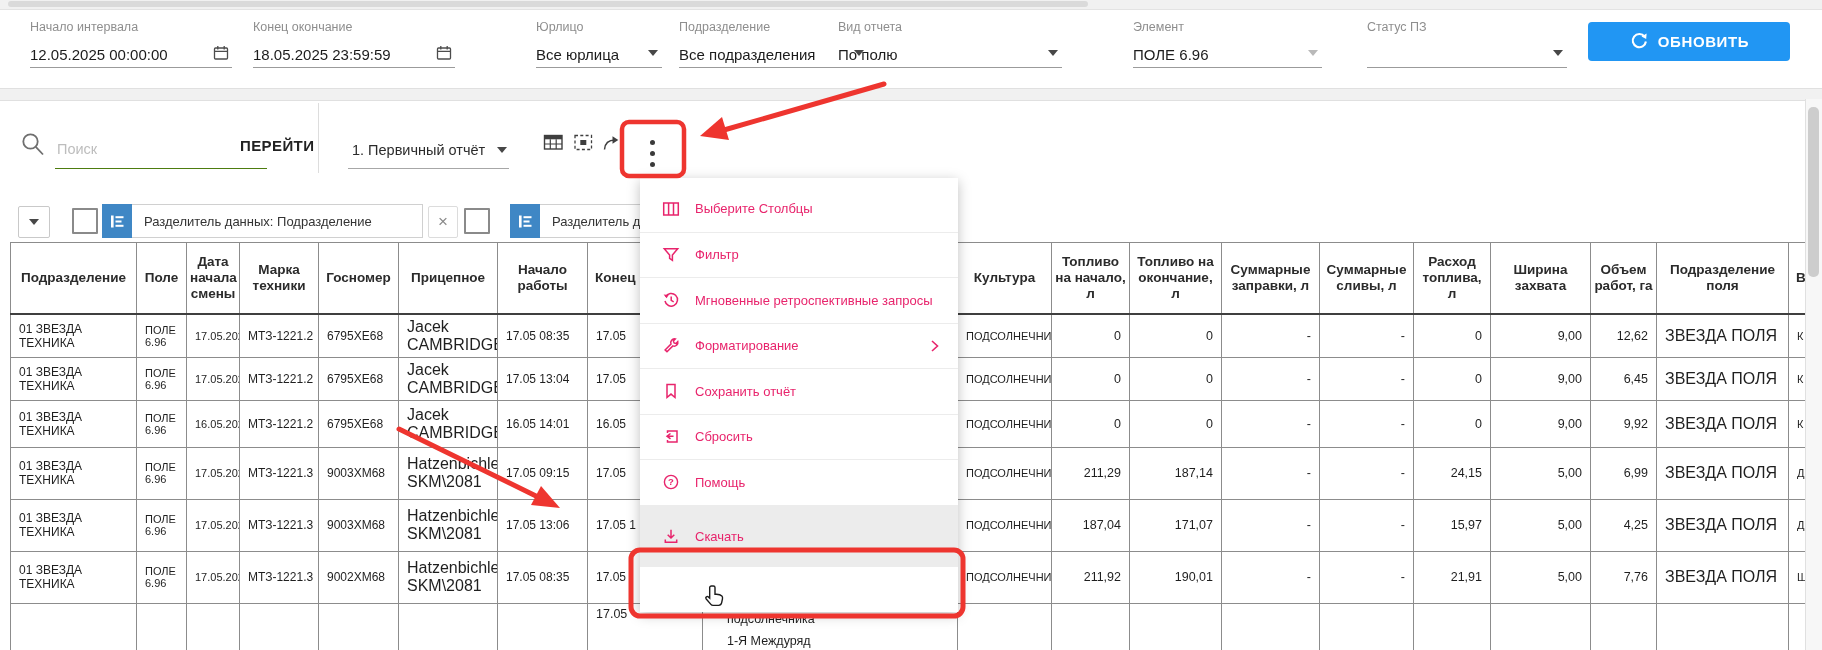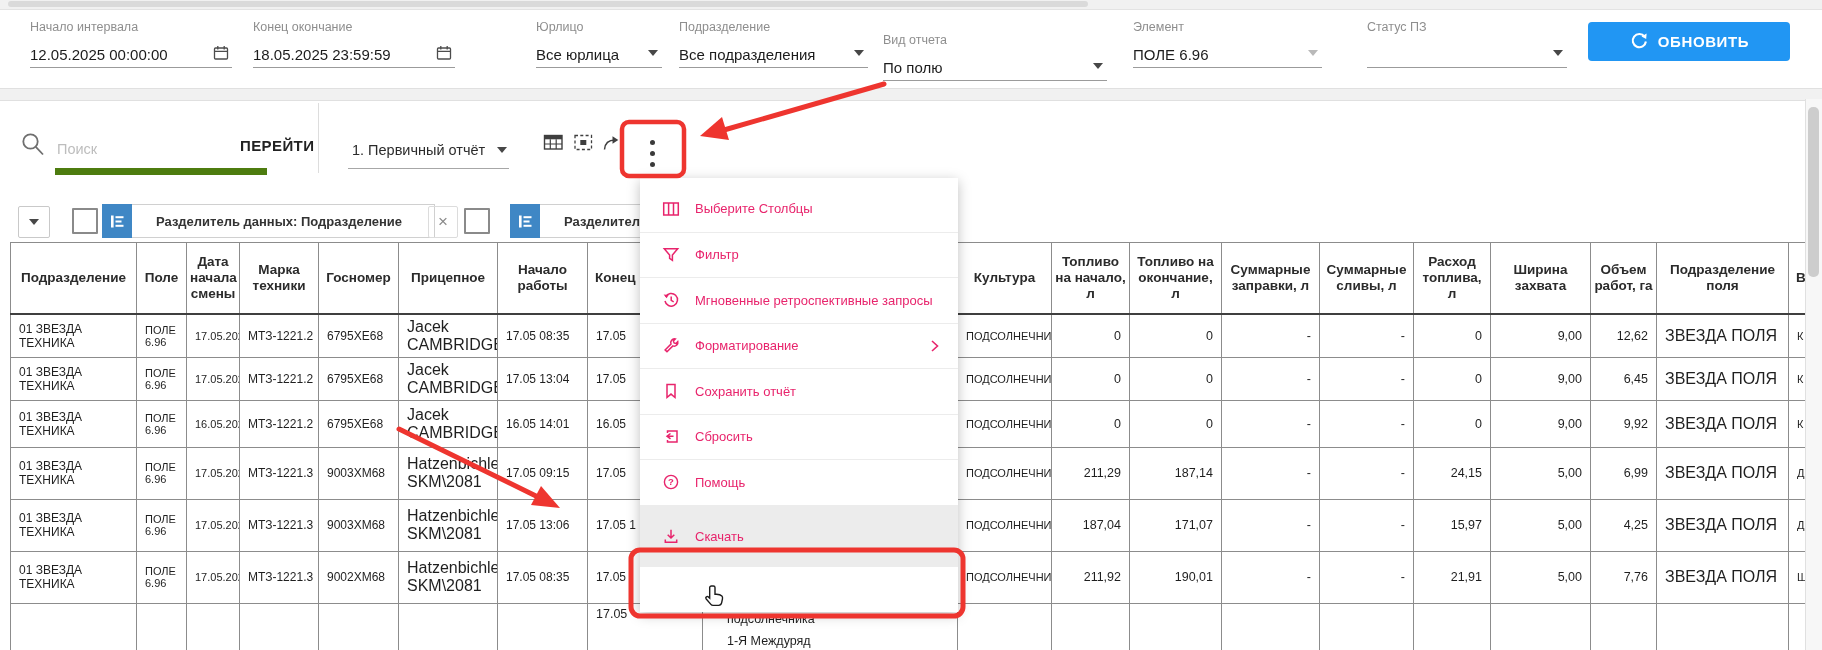--- a/index.html
+++ b/index.html
@@ -20,39 +20,39 @@
   .caret{width:0;height:0;border-left:5px solid transparent;border-right:5px solid transparent;
          border-top:6px solid #474747;position:absolute;right:4px;top:9px;}
   .caret.gray{border-top-color:#b9b9b9;}
   .cal{position:absolute;right:2px;top:3px;}
   .refresh-btn{position:absolute;left:1588px;top:22px;width:202px;height:39px;background:#2196f3;
         border-radius:4px;color:#fff;display:flex;align-items:center;justify-content:center;gap:10px;
         font-size:15px;font-weight:bold;letter-spacing:.6px;cursor:pointer;}
   
   .search-svg{position:absolute;left:20px;top:131px;}
   .search-input{position:absolute;left:55px;top:130px;width:208px;height:36px;border:none;outline:none;
-        border-bottom:7px solid #4d7c0f;font-size:14.5px;font-family:"Liberation Sans",sans-serif;color:#333;background:transparent;}
+        border-bottom:1px solid #4d7c0f;font-size:14.5px;font-family:"Liberation Sans",sans-serif;color:#333;background:transparent;}
   .search-input::placeholder{color:#bdbdbd;}
   .go-btn{position:absolute;left:240px;top:137px;font-size:15px;font-weight:bold;color:#222;letter-spacing:.4px;cursor:pointer;}
   .tdivider{position:absolute;left:318px;top:103px;width:1px;height:70px;background:#ddd;}
   .report-select{position:absolute;left:348px;top:132px;width:157px;height:36px;border-bottom:1px solid #a7a7a7;
         font-size:14.5px;color:#2b2b2b;display:flex;align-items:center;padding-left:4px;cursor:pointer;}
   .report-select .caret{right:2px;top:15px;}
   .tb-icon{position:absolute;top:133px;cursor:pointer;}
   .kebab{position:absolute;left:643px;top:126px;width:20px;height:46px;cursor:pointer;}
   .kebab i{position:absolute;left:7px;width:5px;height:5px;border-radius:50%;background:#3a3a3a;}
   
   .mini-select{position:absolute;left:18px;top:206px;width:30px;height:30px;border:1px solid #c9c9c9;
         border-radius:2px;background:#fff;cursor:pointer;}
   .mini-select .caret{left:10px;top:12px;right:auto;}
   .cbox{position:absolute;top:208px;width:22px;height:22px;border:2px solid #8a8a8a;border-radius:1px;background:#fff;cursor:pointer;}
   .chipgroup{position:absolute;top:204px;height:34px;display:flex;}
   .chip{width:30px;background:#3f87c5;display:flex;align-items:center;justify-content:center;}
   .chiptext{border:1px solid #d0d0d0;border-left:none;background:#fff;display:flex;align-items:center;
-        padding-left:24px;font-size:13px;color:#333;font-weight:bold;}
+        padding-left:12px;font-size:13px;color:#333;}
   .xbox{position:absolute;left:428px;top:206px;width:28px;height:30px;border:1px solid #dcdcdc;border-radius:2px;
         display:flex;align-items:center;justify-content:center;color:#8a8a8a;font-size:17px;cursor:pointer;}
   
   table.grid{position:absolute;left:10px;top:242px;width:1798px;border-collapse:collapse;table-layout:fixed;z-index:1;}
   .grid th,.grid td{border:1px solid #8c8c8c;overflow:hidden;}
   .grid th{height:66px;font-size:13.5px;font-weight:bold;color:#2b2b2b;text-align:center;line-height:1.18;
         padding:2px 3px;border-bottom:2px solid #3f3f3f;vertical-align:middle;background:#fff;}
   .grid th.h-left{text-align:left;padding-left:7px;}
   .grid td{background:#fff;vertical-align:middle;padding:2px 4px 2px 8px;color:#1f1f1f;}
   .c-r{text-align:right;padding-right:8px !important;}
@@ -108,21 +108,21 @@
       <span class="caret"></span>
       </div>
   </div>
   <div class="filter" style="left:679px;width:189px;">
     <div class="flabel">Подразделение</div>
     <div class="fval">
       <span>Все подразделения</span>
       <span class="caret"></span>
       </div>
   </div>
-  <div class="filter" style="left:883px;width:224px;margin-top:13px;">
+  <div class="filter" style="left:838px;width:224px;">
     <div class="flabel">Вид отчета</div>
     <div class="fval">
       <span>По полю</span>
       <span class="caret"></span>
       </div>
   </div>
   <div class="filter" style="left:1133px;width:189px;">
     <div class="flabel">Элемент</div>
     <div class="fval">
       <span>ПОЛЕ 6.96</span>

